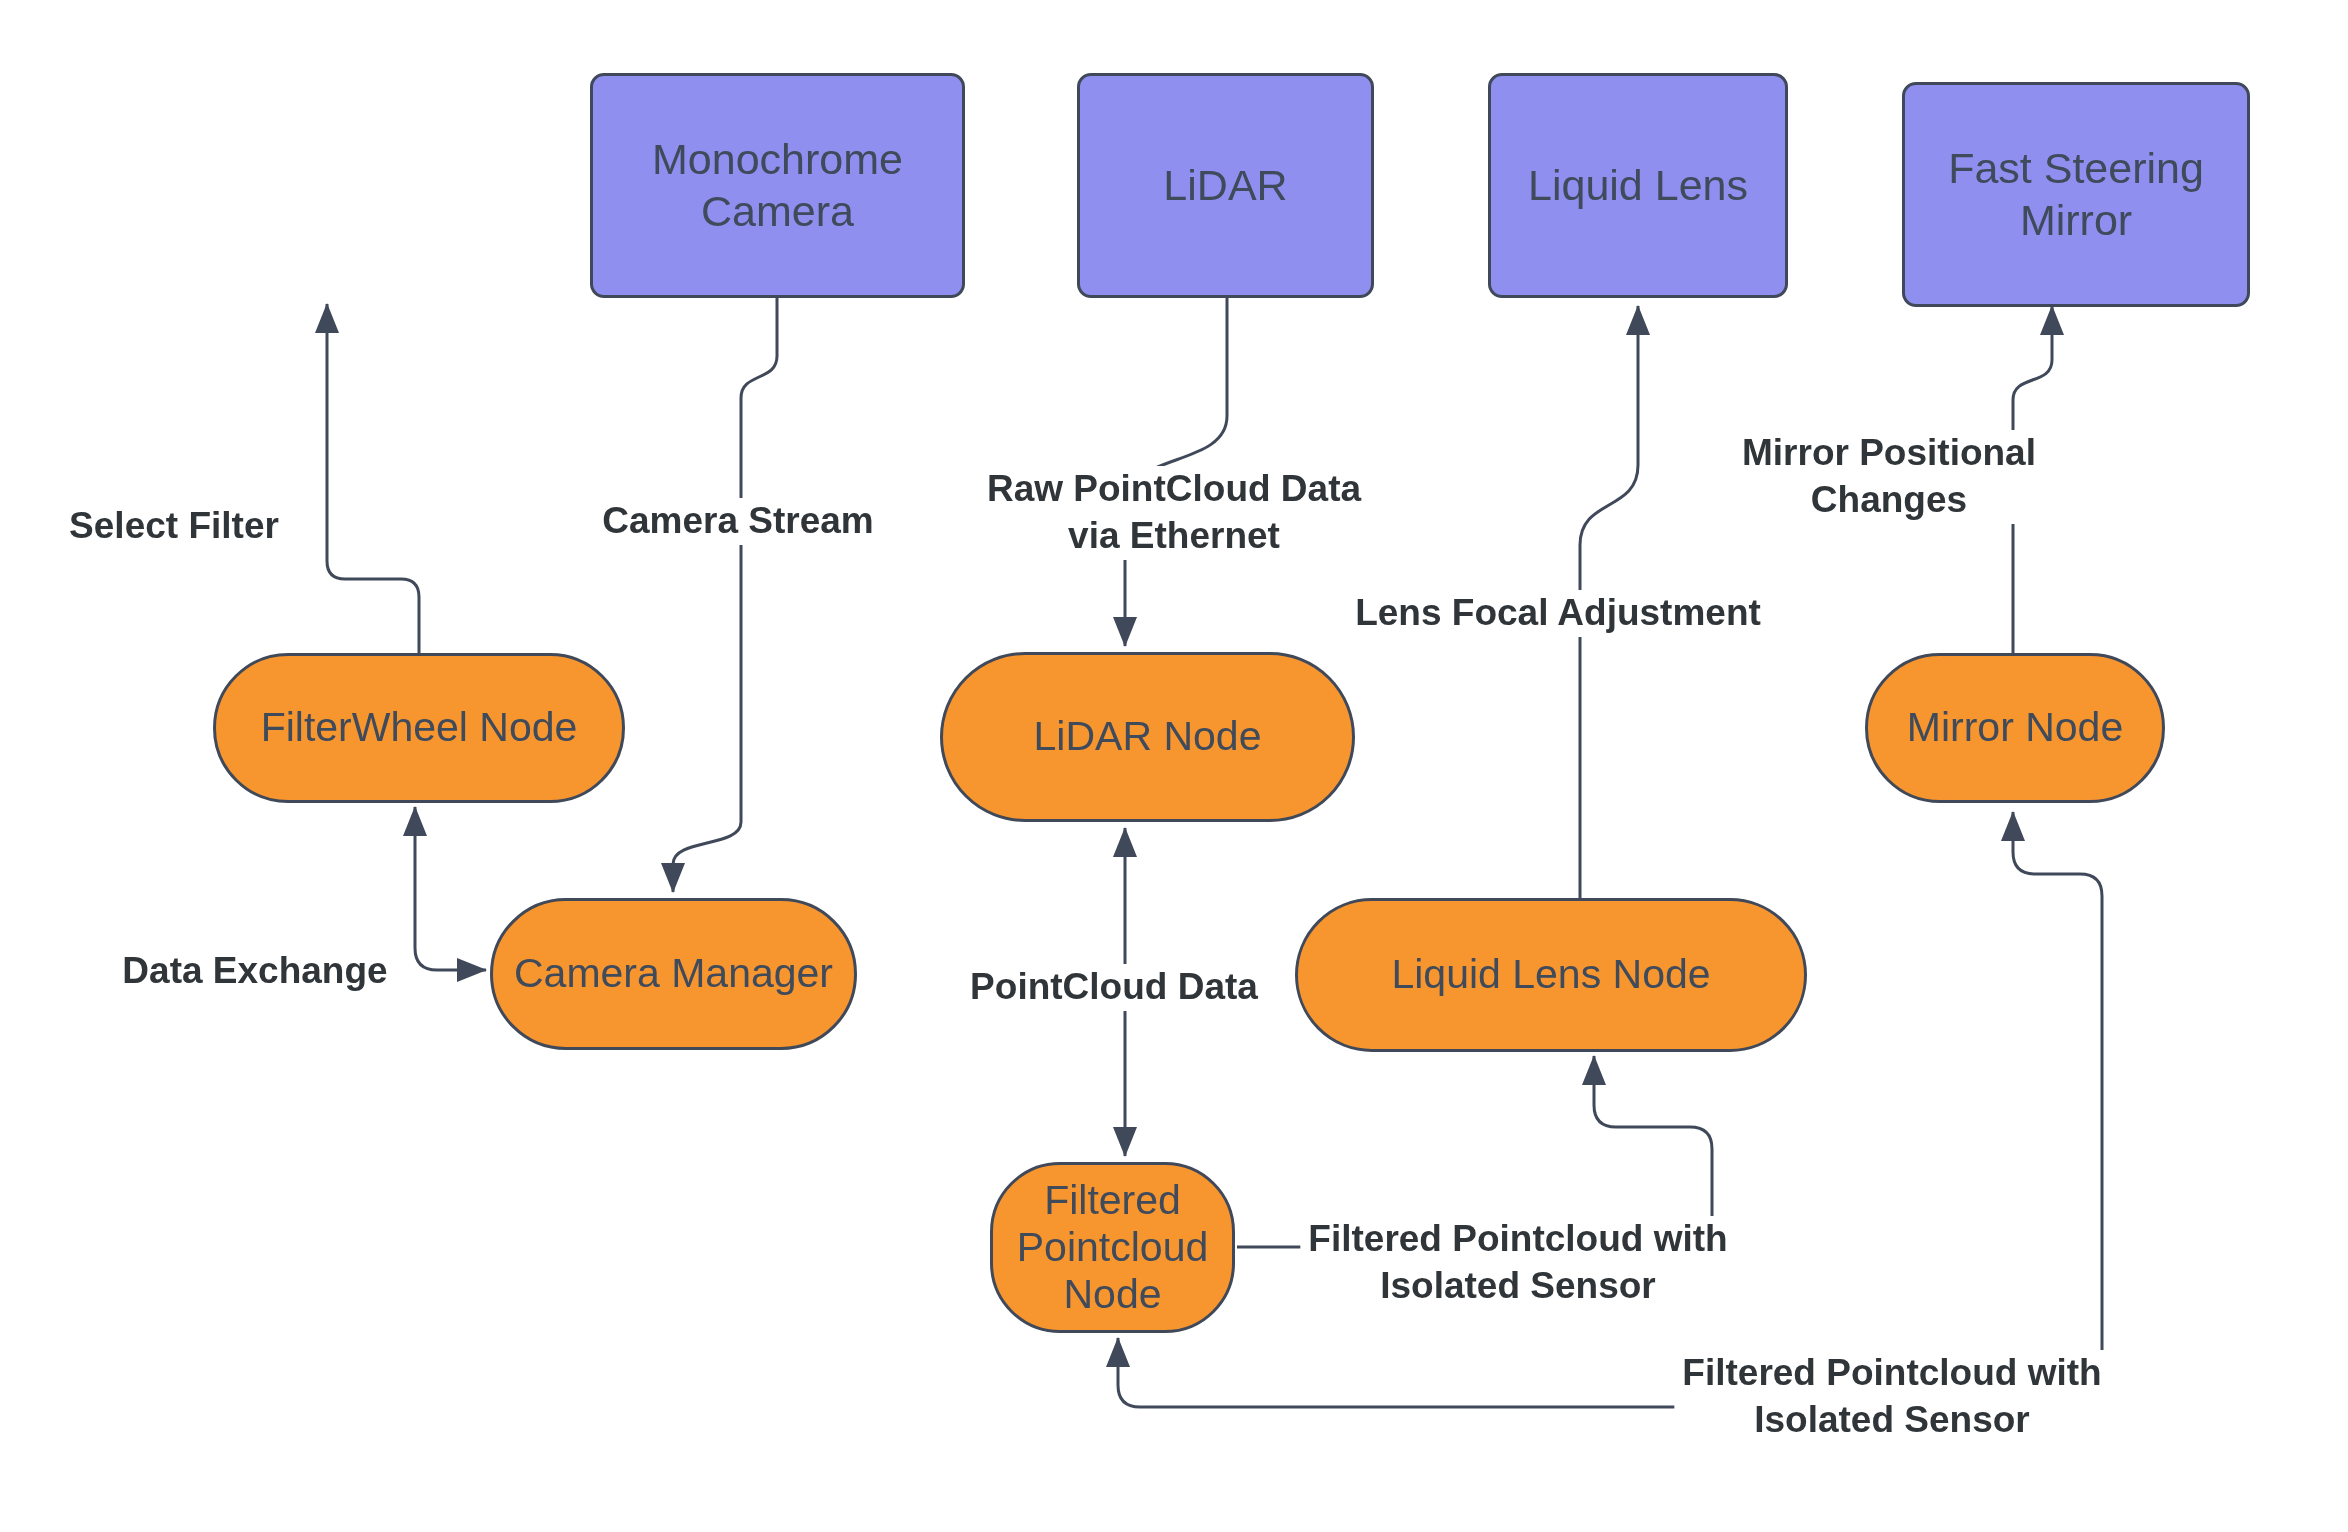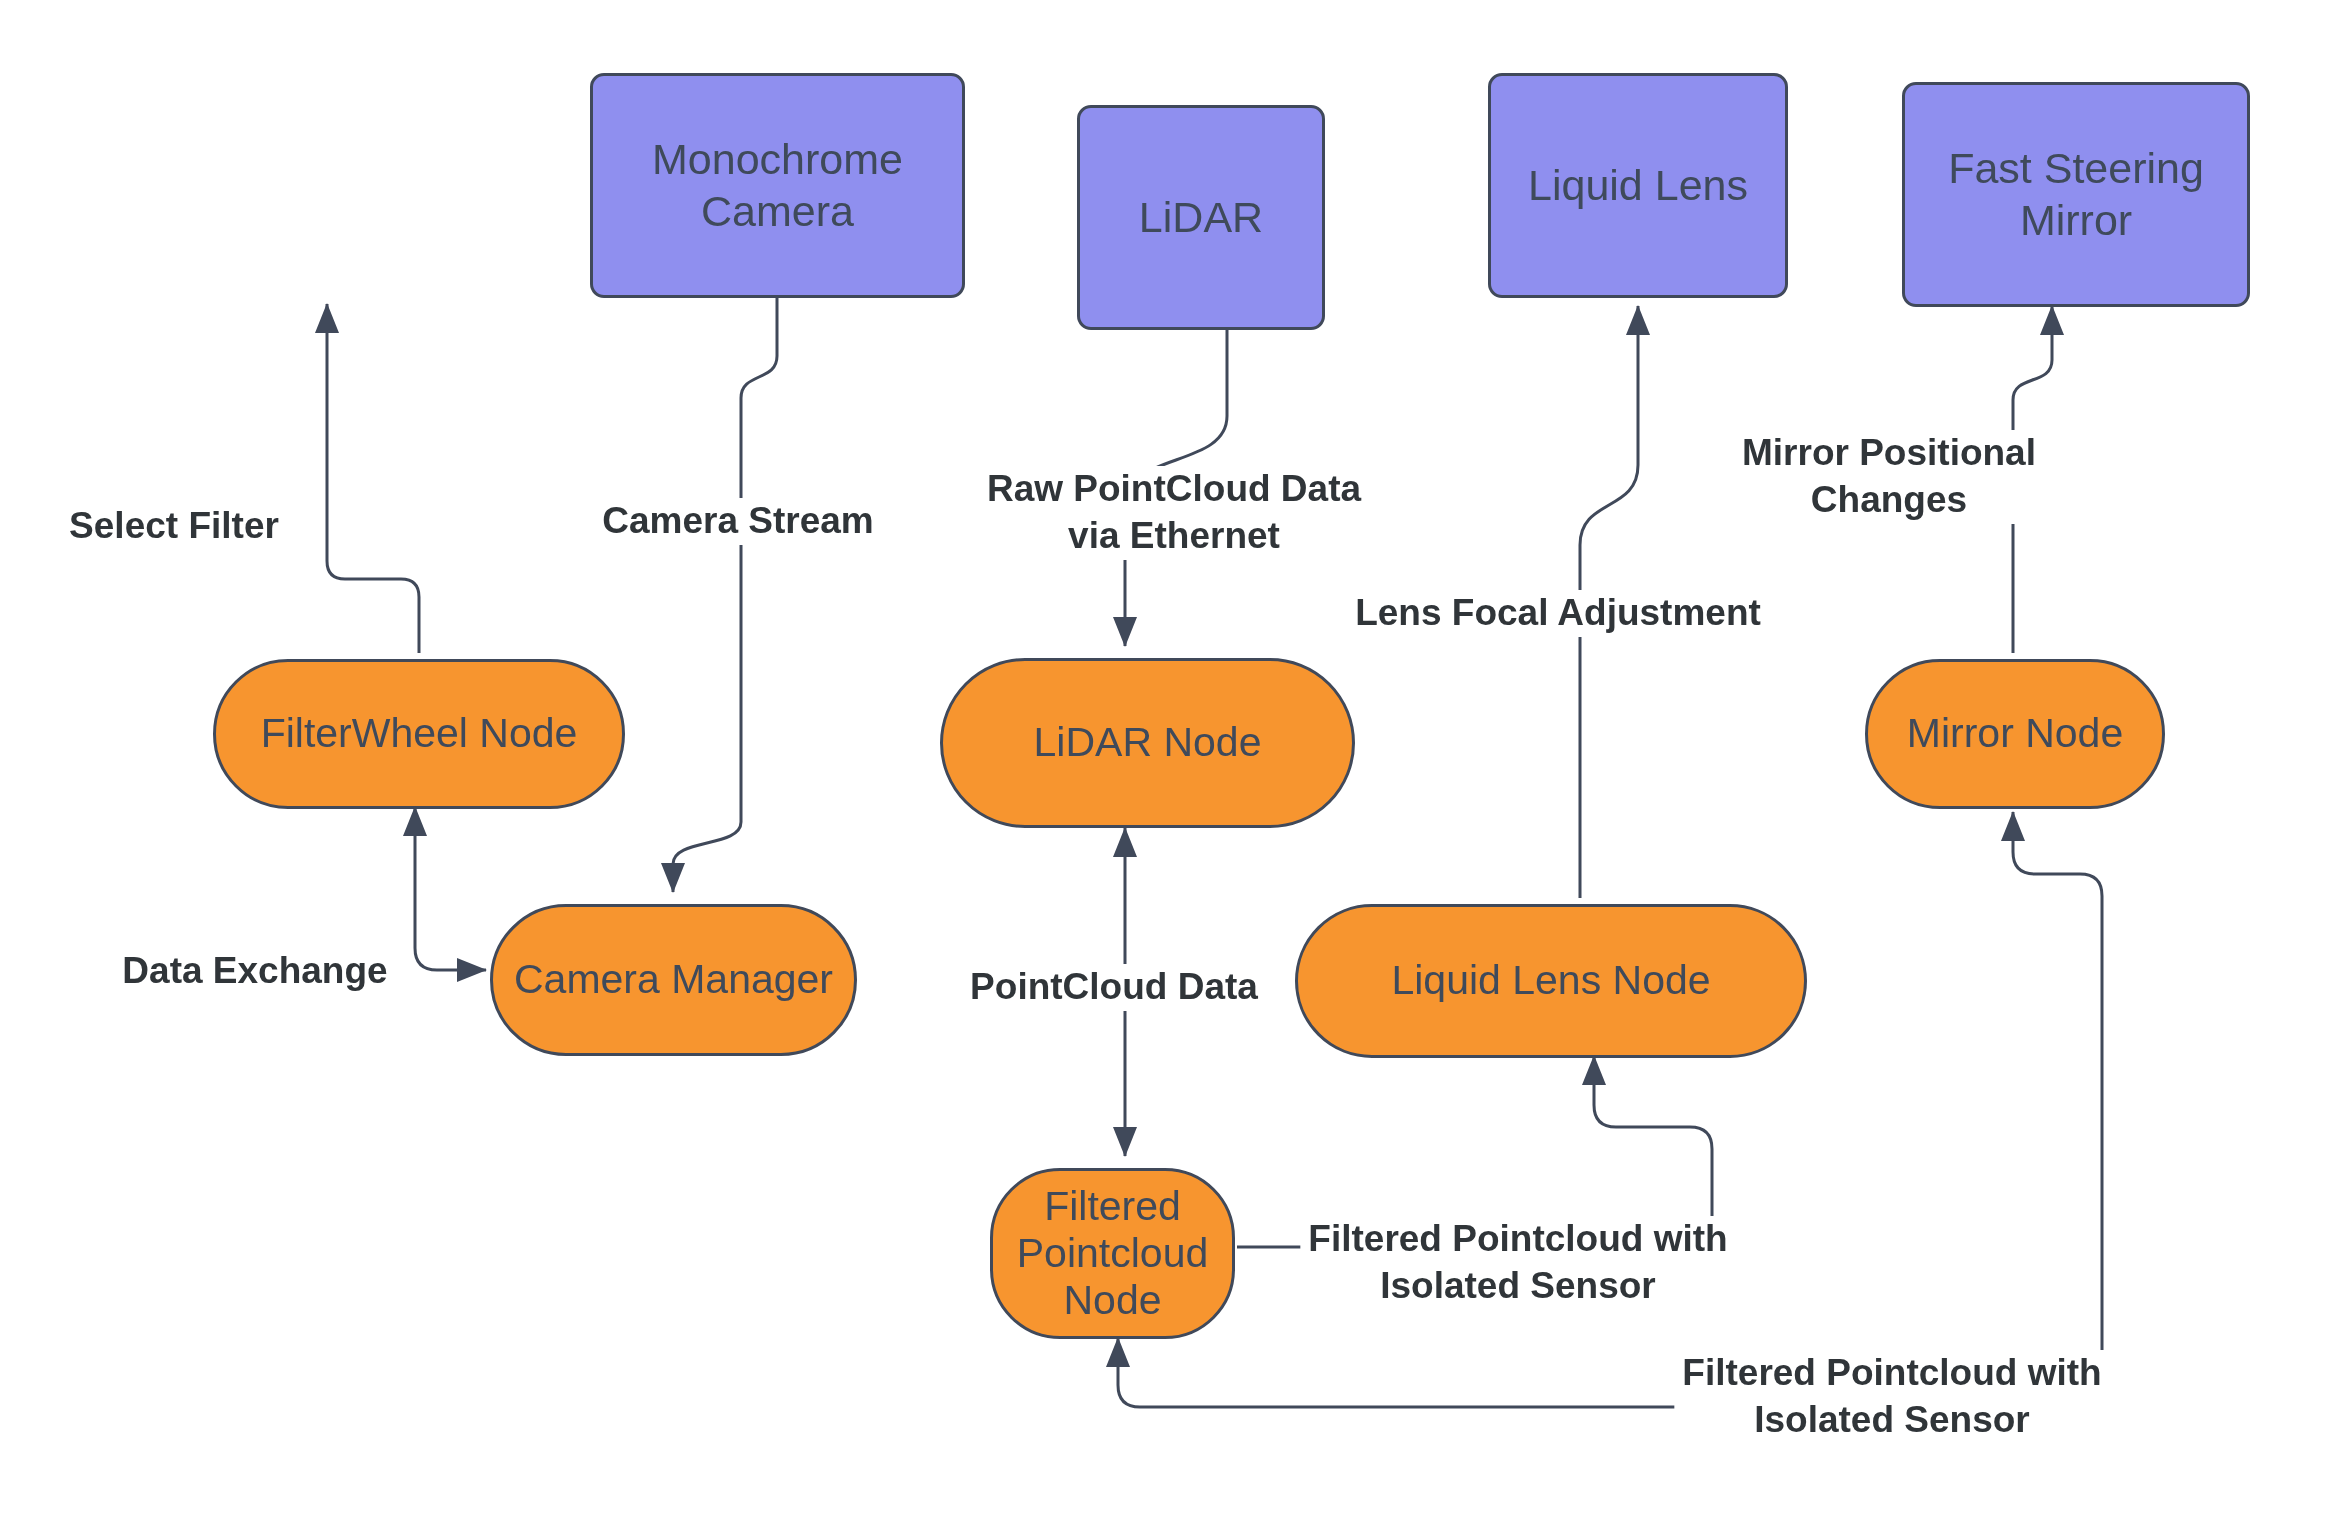--- a/index.html
+++ b/index.html
@@ -26,34 +26,34 @@
     text-align:center;color:var(--shape-text);
     font-size:43px;line-height:1.2;padding:0 20px;box-sizing:border-box;
   }
   .node{
     position:absolute;z-index:2;
     background:var(--node-fill);
     border:3px solid var(--stroke);
     border-radius:999px;
     display:flex;align-items:center;justify-content:center;
     text-align:center;color:var(--shape-text);
-    font-size:41px;line-height:1.15;padding:0 14px;box-sizing:border-box;margin-top:6px;
+    font-size:41px;line-height:1.15;padding:0 14px;box-sizing:border-box;
   }
   .edge-label{
     position:absolute;z-index:3;
     transform:translateX(-50%);
     background:var(--bg);
     color:var(--label-text);
     font-weight:bold;font-size:37px;line-height:1.27;
     text-align:center;white-space:pre-line;padding:0 8px;
   }
   
   #dev-filterwheel{left:177px;top:73px;width:300px;height:225px;}
   #dev-camera{left:590px;top:73px;width:375px;height:225px;}
-  #dev-lidar{left:1077px;top:73px;width:248px;height:225px;margin-top:32px;}
+  #dev-lidar{left:1077px;top:73px;width:297px;height:225px;}
   #dev-lens{left:1488px;top:73px;width:300px;height:225px;justify-content:center;}
   #dev-mirror{left:1902px;top:82px;width:348px;height:225px;}
   
   #node-filterwheel{left:213px;top:653px;width:412px;height:150px;}
   #node-cameramgr{left:490px;top:898px;width:367px;height:152px;}
   #node-lidar{left:940px;top:652px;width:415px;height:170px;}
   #node-lens{left:1295px;top:898px;width:512px;height:154px;align-items:center;}
   #node-mirror{left:1865px;top:653px;width:300px;height:150px;}
   #node-fpn{left:990px;top:1162px;width:245px;height:171px;border-radius:70px;}
   

